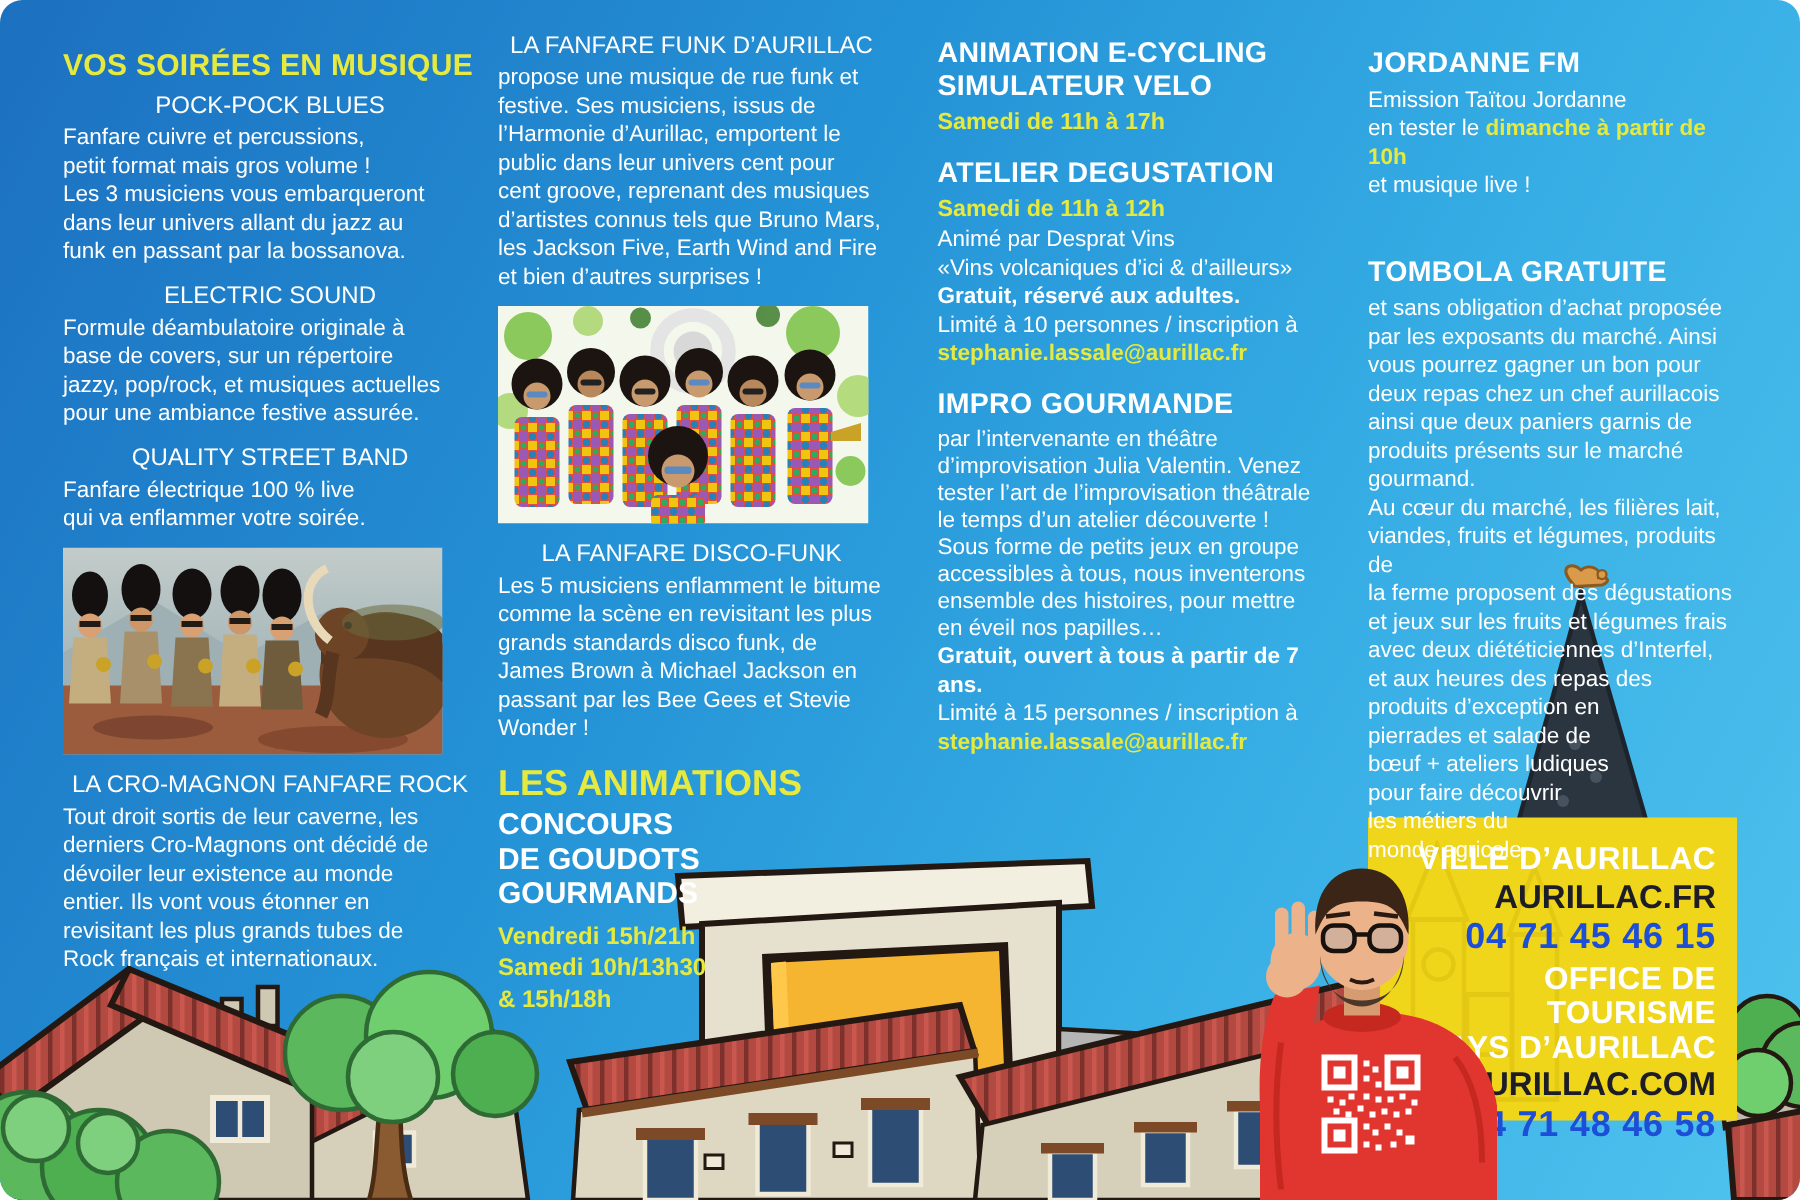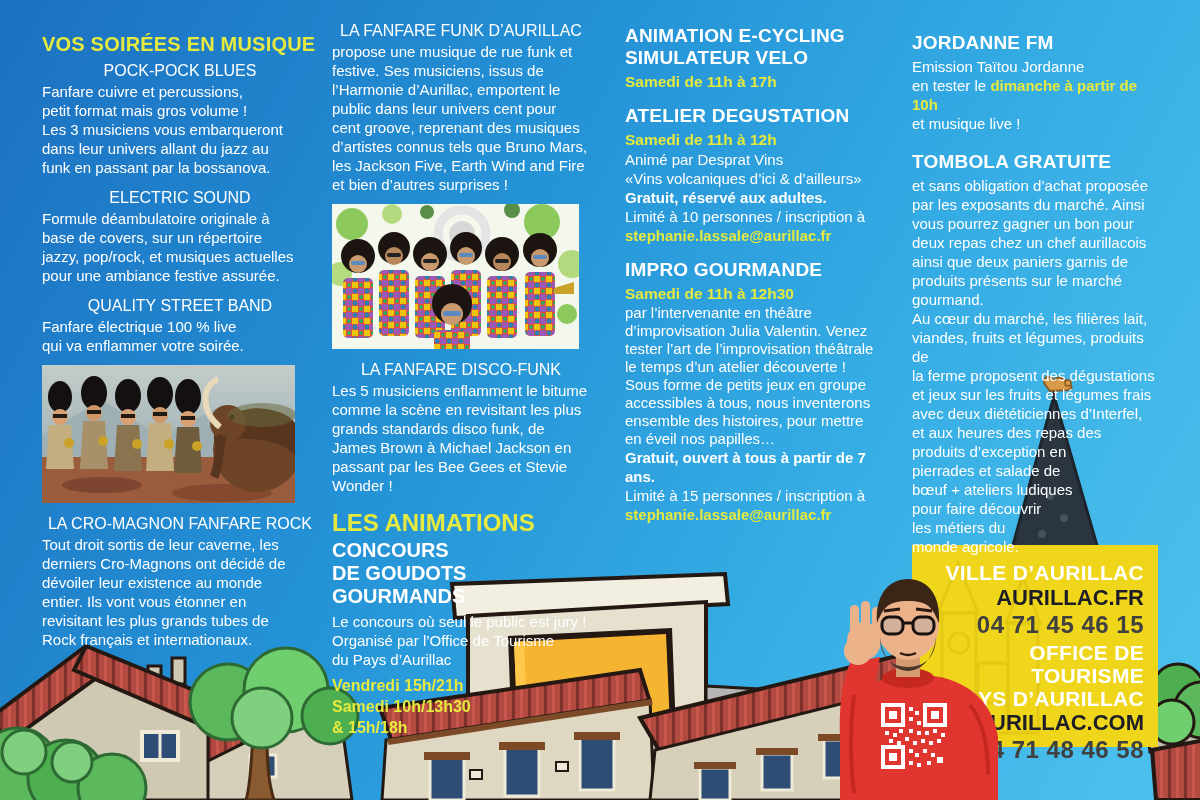--- a/index.html
+++ b/index.html
@@ -1,19 +1,20 @@
 <!DOCTYPE html>
 <html><head>
 <meta charset="utf-8">
 <style>
   html,body{margin:0;padding:0;}
   .poster{
     position:relative;width:1200px;height:800px;overflow:hidden;
     background:linear-gradient(118deg,#1c70c0 0%,#2492d6 38%,#35ace4 66%,#4fc3ee 100%);
     font-family:"Liberation Sans",sans-serif;
+    border-radius:15px;
   }
   .col{position:absolute;color:#fff;z-index:5;}
   .col1{left:42px;top:33px;width:276px;}
   .col2{left:332px;top:22px;width:258px;}
   .col3{left:625px;top:25px;width:272px;}
   .col4{left:912px;top:32px;width:252px;}
 
   .h-main{color:#e6e93e;font-weight:bold;font-size:20px;margin:0 0 6px 0;letter-spacing:.2px;}
   .h-anim{color:#e6e93e;font-weight:bold;font-size:24px;margin:14px 0 2px 0;}
   .h-sub{font-size:16px;margin:12px 0 2px 0;white-space:pre-line;text-align:center;}
@@ -35,21 +36,21 @@
   .contact-box{
     position:absolute;left:912px;top:545px;width:246px;height:202px;
     background:#f0d61a;z-index:3;box-sizing:border-box;
     padding:16px 14px 0 0;text-align:right;
   }
   .box-watermark{position:absolute;left:6px;top:8px;opacity:.55;}
   .box-line{position:relative;z-index:2;}
   .box-white{color:#fff;font-weight:800;font-size:21px;line-height:24px;letter-spacing:.3px;}
   .box-white.two{white-space:pre-line;line-height:23px;margin-top:3px;}
   .box-dark{color:#1d1d28;font-weight:800;font-size:22px;line-height:26px;}
-  .box-phone{color:#404040;font-weight:800;font-size:24px;line-height:27px;letter-spacing:.5px;}
+  .box-phone{color:#1d4ed8;font-weight:800;font-size:24px;line-height:27px;letter-spacing:.5px;}
   .man{position:absolute;left:820px;top:545px;z-index:6;}
 </style>
 </head>
 <body>
 
 <div class="poster">
 
   <svg class="scene" width="1200" height="260" viewBox="0 0 1200 260">
     <defs>
       <pattern id="tiles" width="16" height="40" patternUnits="userSpaceOnUse">
@@ -327,63 +328,59 @@
     <div class="h-sub">LA FANFARE DISCO-FUNK</div>
     <p class="body">Les 5 musiciens enflamment le bitume
 comme la scène en revisitant les plus
 grands standards disco funk, de
 James Brown à Michael Jackson en
 passant par les Bee Gees et Stevie
 Wonder !</p>
     <div class="h-anim">LES ANIMATIONS</div>
     <div class="h2-white">CONCOURS
 DE GOUDOTS GOURMANDS</div>
-    <p class="body">Le concours où seul le public est jury !
-Organisé par l’Office de Tourisme
-du Pays d’Aurillac</p>
     <div class="dates">Vendredi 15h/21h
 Samedi 10h/13h30
 &amp; 15h/18h</div>
   </div>
 
   <div class="col col3">
     <div class="h-event first">ANIMATION E-CYCLING
 SIMULATEUR VELO</div>
     <div class="date">Samedi de 11h à 17h</div>
 
     <div class="h-event">ATELIER DEGUSTATION</div>
     <div class="date">Samedi de 11h à 12h</div>
     <p class="body">Animé par Desprat Vins
 «Vins volcaniques d’ici &amp; d’ailleurs»</p>
     <div class="bold-line">Gratuit, réservé aux adultes.</div>
     <p class="body">Limité à 10 personnes / inscription à</p>
     <div class="email">stephanie.lassale@aurillac.fr</div>
 
     <div class="h-event">IMPRO GOURMANDE</div>
-    <div class="date">Samedi de 11h à 12h30</div>
     <p class="body tight">par l’intervenante en théâtre
 d’improvisation Julia Valentin. Venez
 tester l’art de l’improvisation théâtrale
 le temps d’un atelier découverte !
 Sous forme de petits jeux en groupe
 accessibles à tous, nous inventerons
 ensemble des histoires, pour mettre
 en éveil nos papilles…</p>
     <div class="bold-line">Gratuit, ouvert à tous à partir de 7 ans.</div>
     <p class="body">Limité à 15 personnes / inscription à</p>
     <div class="email">stephanie.lassale@aurillac.fr</div>
   </div>
 
   <div class="col col4">
     <div class="h-event first">JORDANNE FM</div>
     <div class="body">Emission Taïtou Jordanne</div>
     <div class="body"><span>en tester le </span><span class="hl">dimanche à partir de 10h</span></div>
     <div class="body">et musique live !</div>
 
-    <div class="h-event" style="margin-top:18px">TOMBOLA GRATUITE</div>
+    <div class="h-event" style="margin-top:38px">TOMBOLA GRATUITE</div>
     <p class="body">et sans obligation d’achat proposée
 par les exposants du marché. Ainsi
 vous pourrez gagner un bon pour
 deux repas chez un chef aurillacois
 ainsi que deux paniers garnis de
 produits présents sur le marché
 gourmand.</p>
 
     <p class="body">Au cœur du marché, les filières lait,
 viandes, fruits et légumes, produits de

